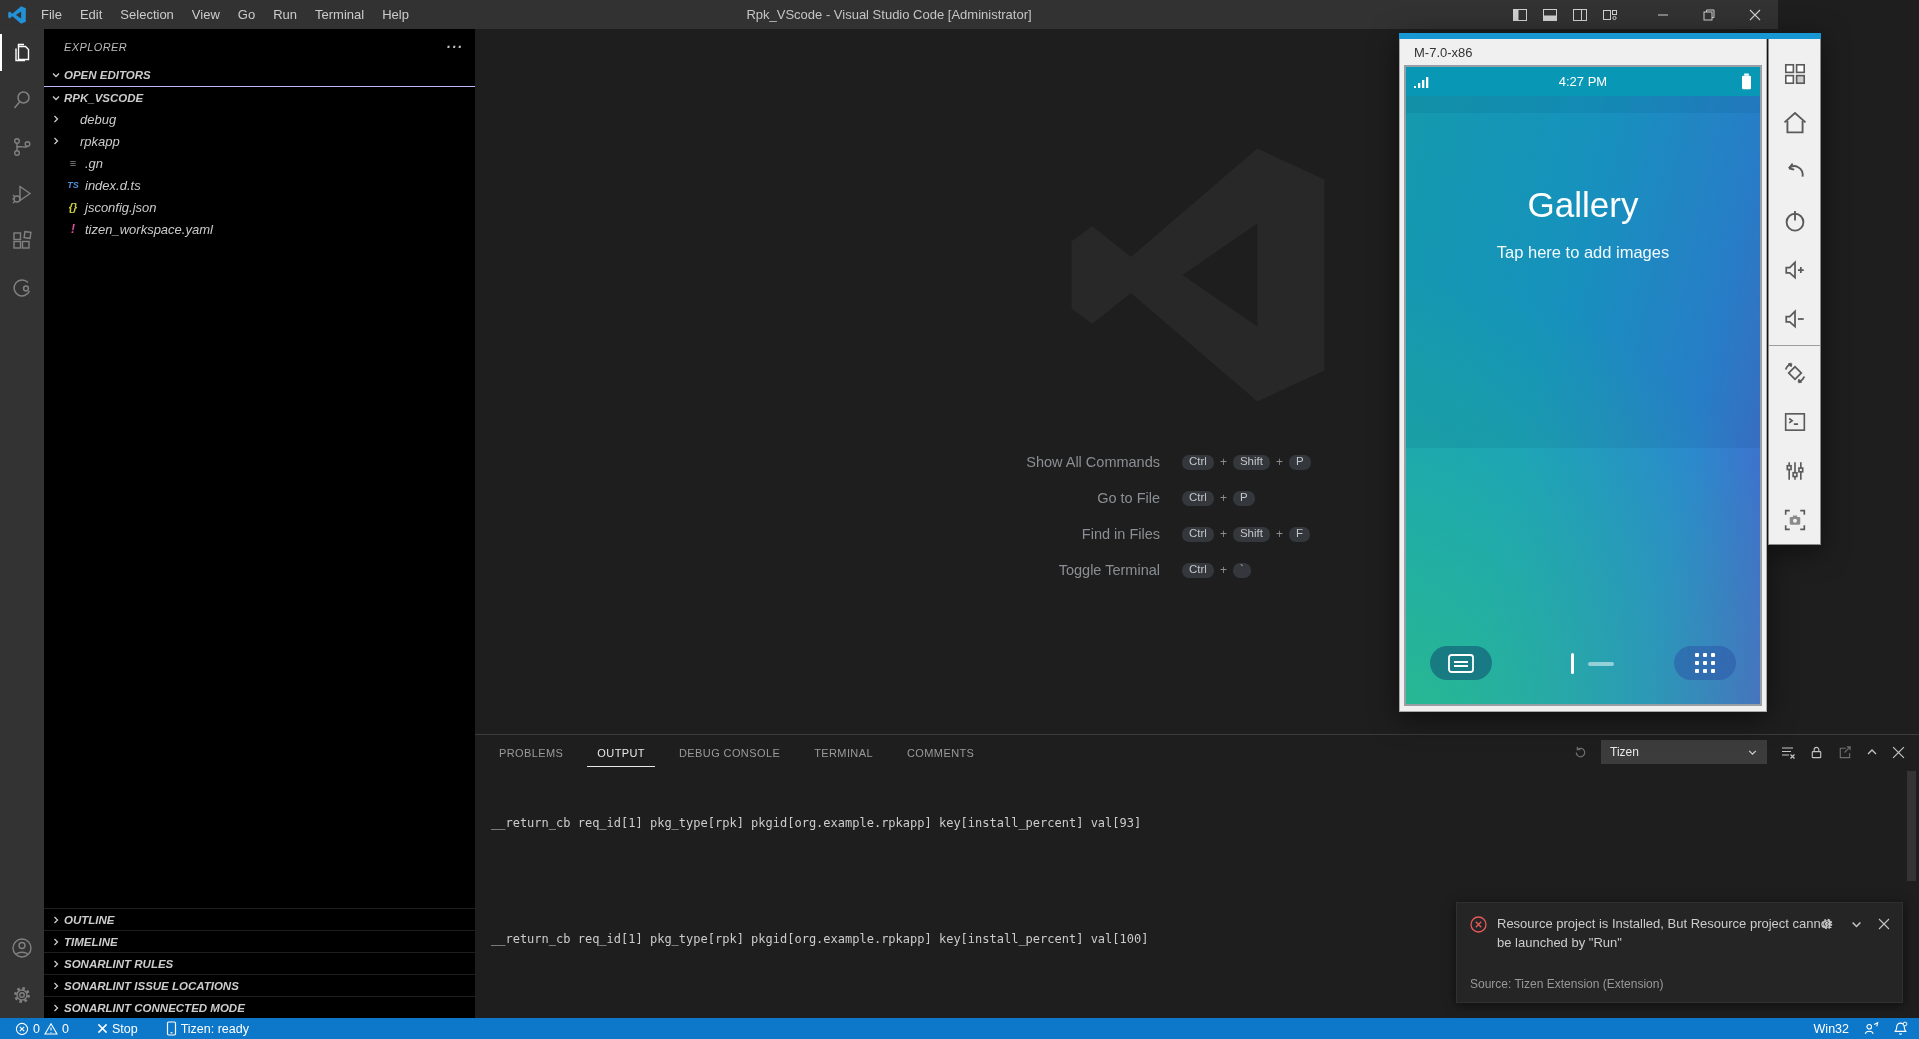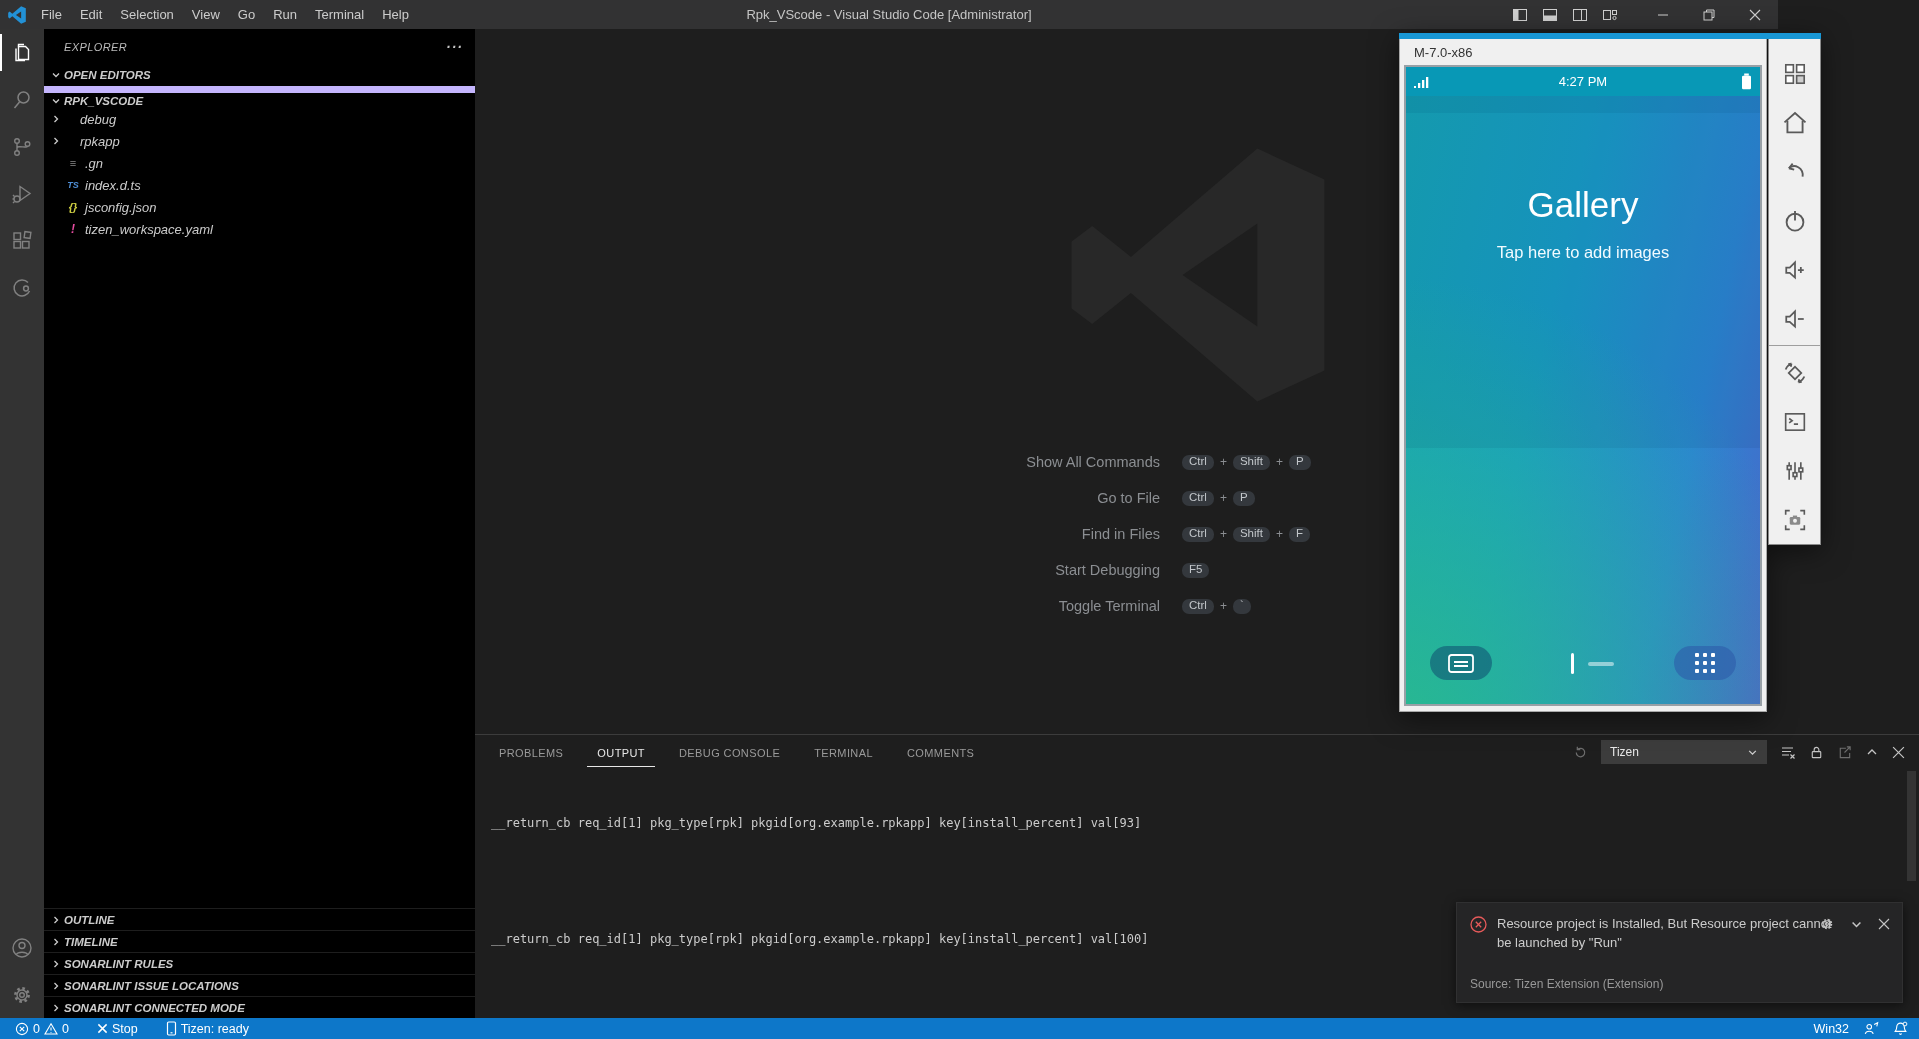--- a/index.html
+++ b/index.html
@@ -231,21 +231,21 @@
       <span class="more">···</span>
     </div>
     <div class="sb-section sb-sep" style="border-top:none;">
       <span class="chev">
           <svg width="10" height="10" viewBox="0 0 10 10" fill="none" stroke="#cccccc" stroke-width="1.3">
             <polyline points="2,3.5 5,6.5 8,3.5"></polyline>
           </svg>
         </span>
       <span>OPEN EDITORS</span>
     </div>
-    <div class="sb-section" style="border-top:7px solid #c4b5fd;">
+    <div class="sb-section" style="border-top:1px solid #c4b5fd;">
       <span class="chev">
           <svg width="10" height="10" viewBox="0 0 10 10" fill="none" stroke="#cccccc" stroke-width="1.3">
             <polyline points="2,3.5 5,6.5 8,3.5"></polyline>
           </svg>
         </span>
       <span>RPK_VSCODE</span>
     </div>
     <div class="tree-row">
       <span class="chev">
           <svg width="10" height="10" viewBox="0 0 10 10" fill="none" stroke="#cccccc" stroke-width="1.3">
@@ -347,26 +347,20 @@
           </span>
       </div>
       <div class="wm-row">
         <span class="wm-label">Find in Files</span>
         <span class="wm-keys">
             <kbd>Ctrl</kbd>
             <span class="plus">+</span>
             <kbd>Shift</kbd>
             <span class="plus">+</span>
             <kbd>F</kbd>
-          </span>
-      </div>
-      <div class="wm-row">
-        <span class="wm-label">Start Debugging</span>
-        <span class="wm-keys">
-            <kbd>F5</kbd>
           </span>
       </div>
       <div class="wm-row">
         <span class="wm-label">Toggle Terminal</span>
         <span class="wm-keys">
             <kbd>Ctrl</kbd>
             <span class="plus">+</span>
             <kbd>`</kbd>
           </span>
       </div>

